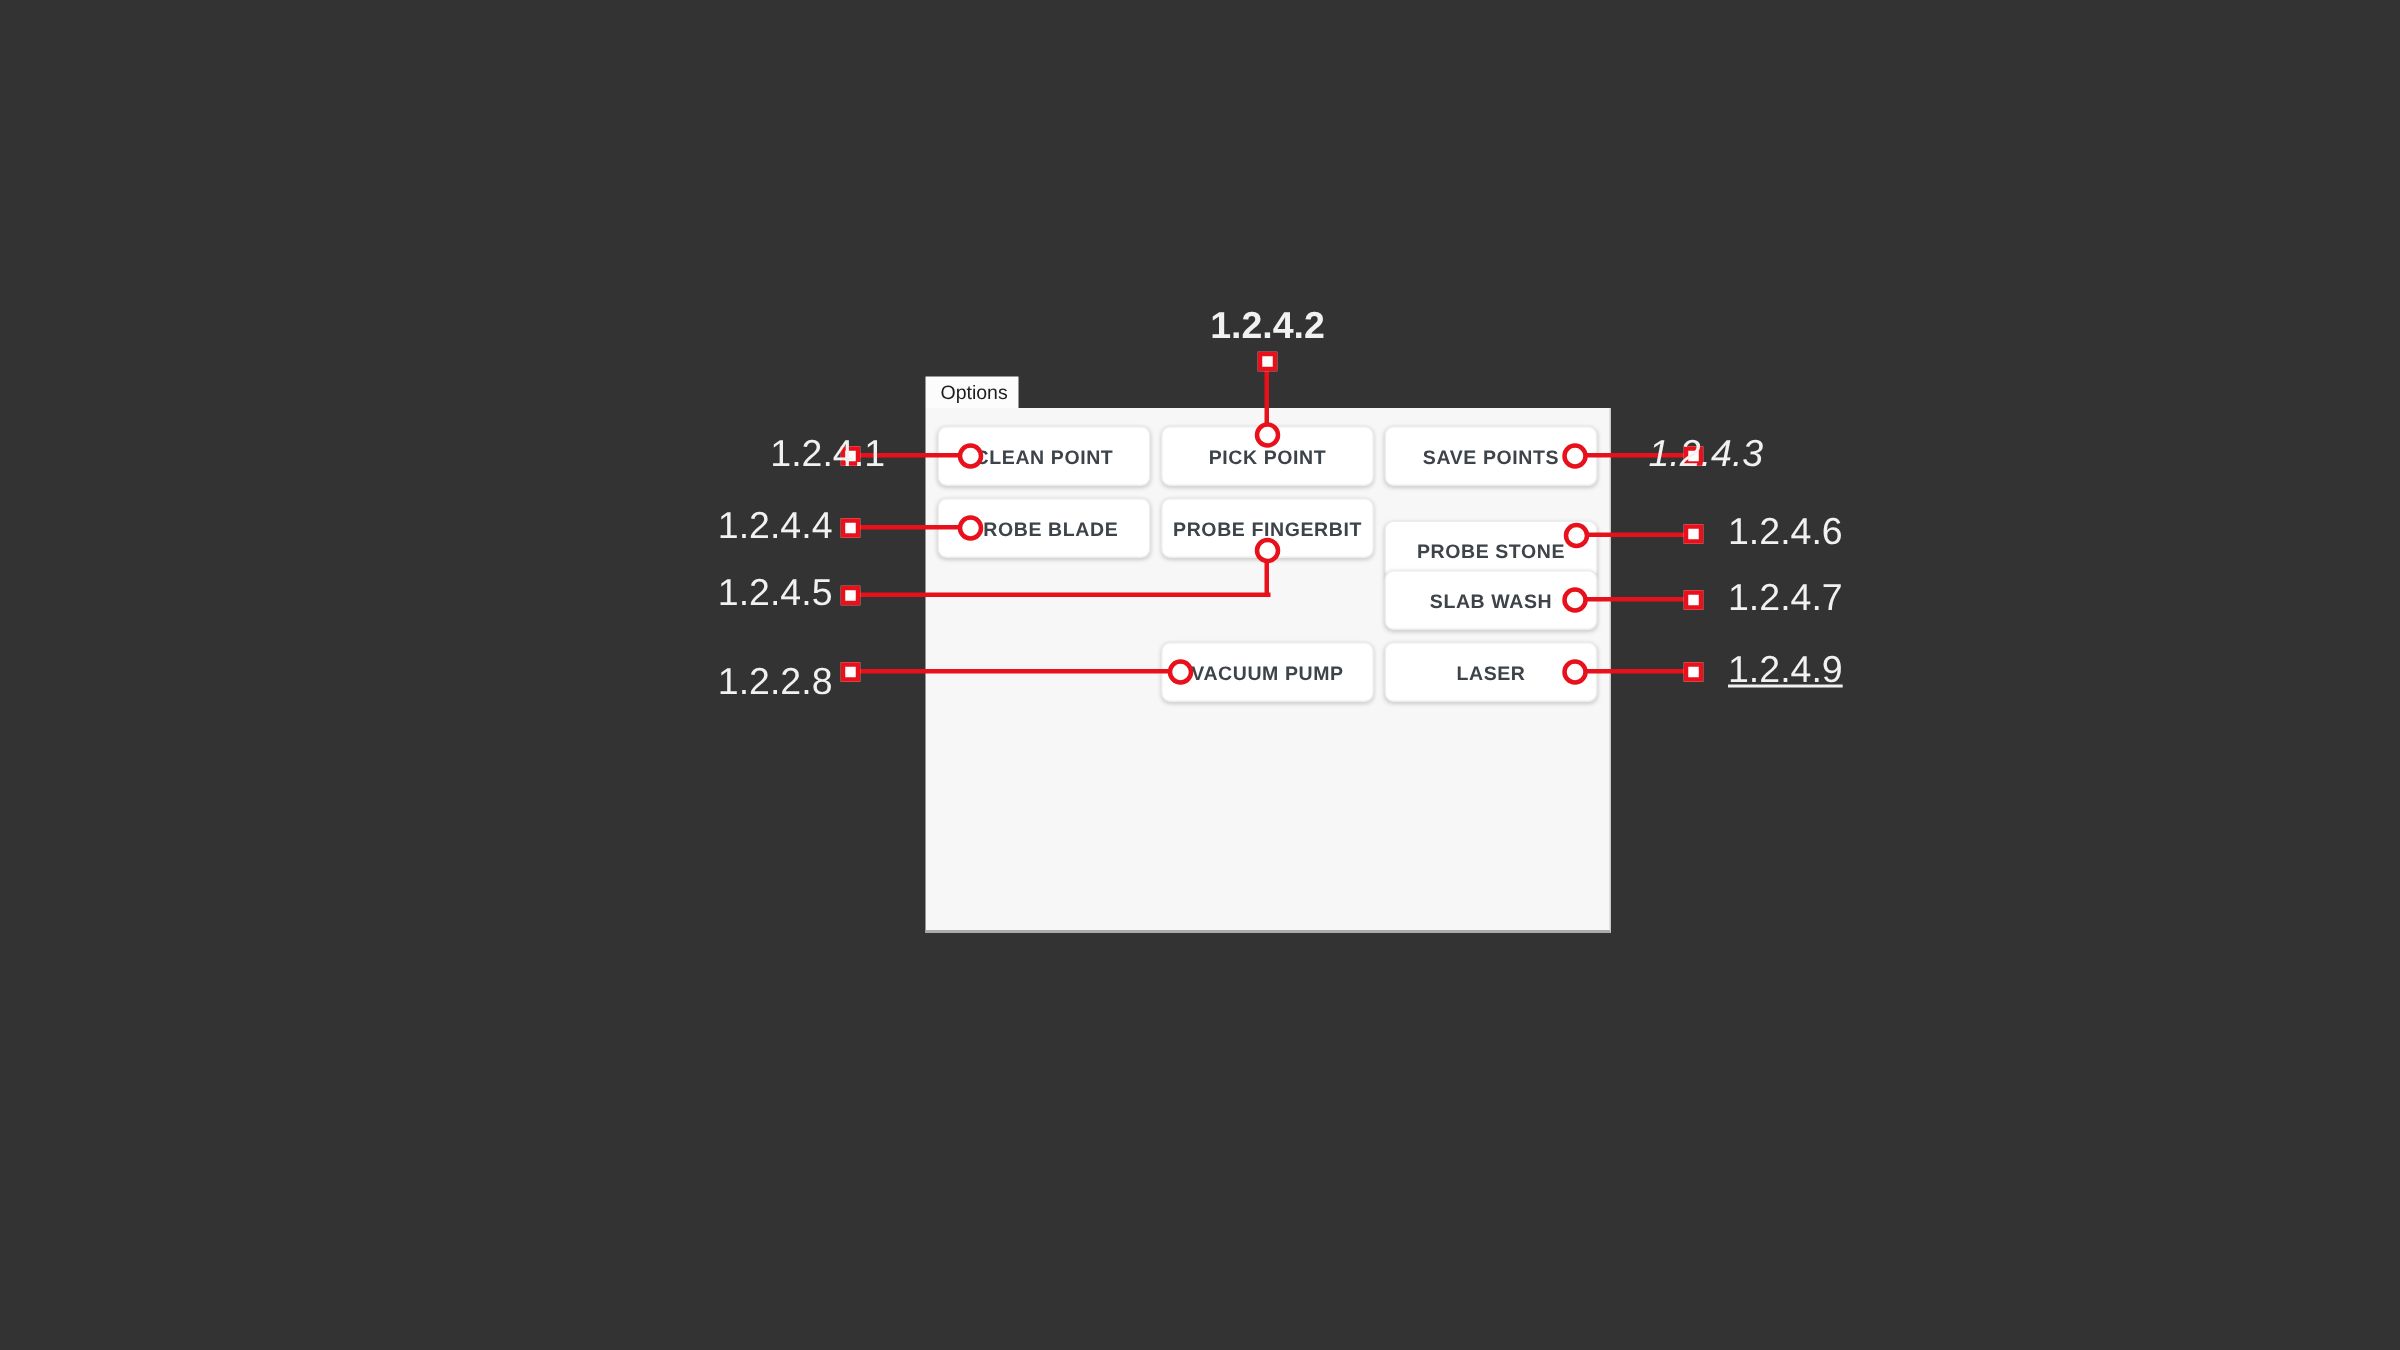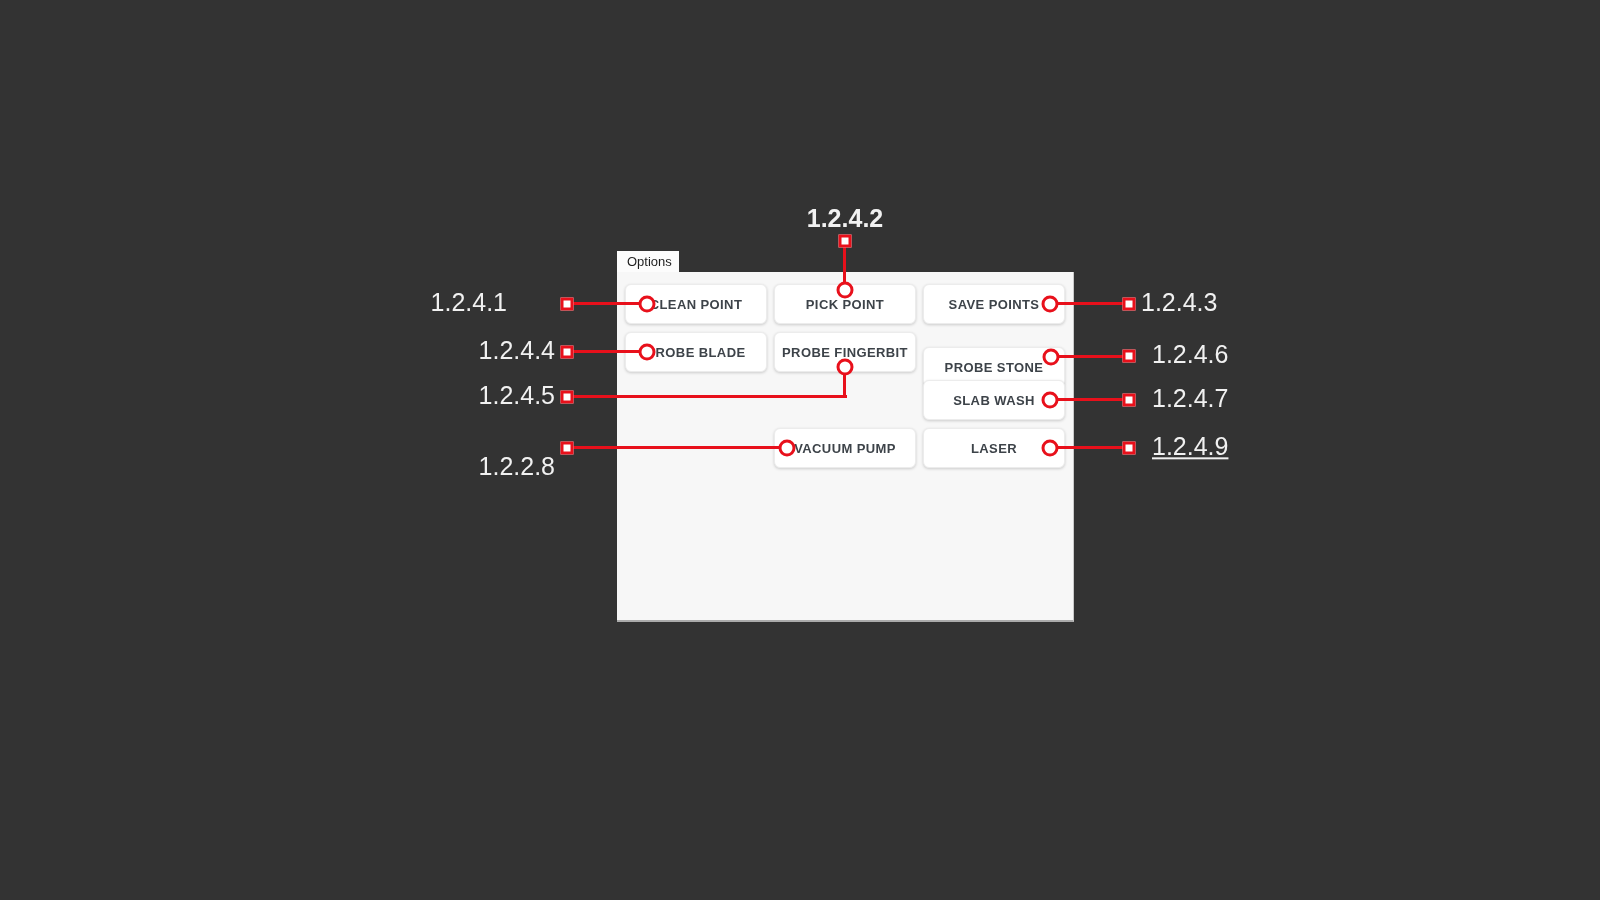--- a/index.html
+++ b/index.html
@@ -131,23 +131,23 @@
   <div class="circ-marker" style="left:647px;  top:304px;"></div>
   <div class="circ-marker" style="left:845px;  top:290px;"></div>
   <div class="circ-marker" style="left:1050px; top:304px;"></div>
   <div class="circ-marker" style="left:647px;  top:352px;"></div>
   <div class="circ-marker" style="left:845px;  top:367px;"></div>
   <div class="circ-marker" style="left:1051px; top:357px;"></div>
   <div class="circ-marker" style="left:1050px; top:400px;"></div>
   <div class="circ-marker" style="left:787px;  top:448px;"></div>
   <div class="circ-marker" style="left:1050px; top:448px;"></div>
 
-  <div class="callout-label left" style="right:1093px; top:304px;margin-left:32px;">1.2.4.1</div>
+  <div class="callout-label left" style="right:1010px; top:304px;margin-left:32px;">1.2.4.1</div>
   <div class="callout-label left" style="right:1045px; top:352px;">1.2.4.4</div>
   <div class="callout-label left" style="right:1045px; top:397px;">1.2.4.5</div>
-  <div class="callout-label left" style="right:1045px; top:468px;text-align:center;">1.2.2.8</div>
+  <div class="callout-label left" style="right:1045px; top:456px;text-align:center;">1.2.2.8</div>
   <div class="callout-label top" style="left:845px;   top:218px;">1.2.4.2</div>
-  <div class="callout-label right" style="left:1141px;  top:304px;">1.2.4.3</div>
+  <div class="callout-label right" style="left:1099px;  top:304px;font-style:italic;">1.2.4.3</div>
   <div class="callout-label right" style="left:1152px;  top:356px;">1.2.4.6</div>
   <div class="callout-label right" style="left:1152px;  top:400px;">1.2.4.7</div>
   <div class="callout-label right" style="left:1152px;  top:448px;text-decoration:underline;">1.2.4.9</div>
 
 </div>
 
 </body></html>

